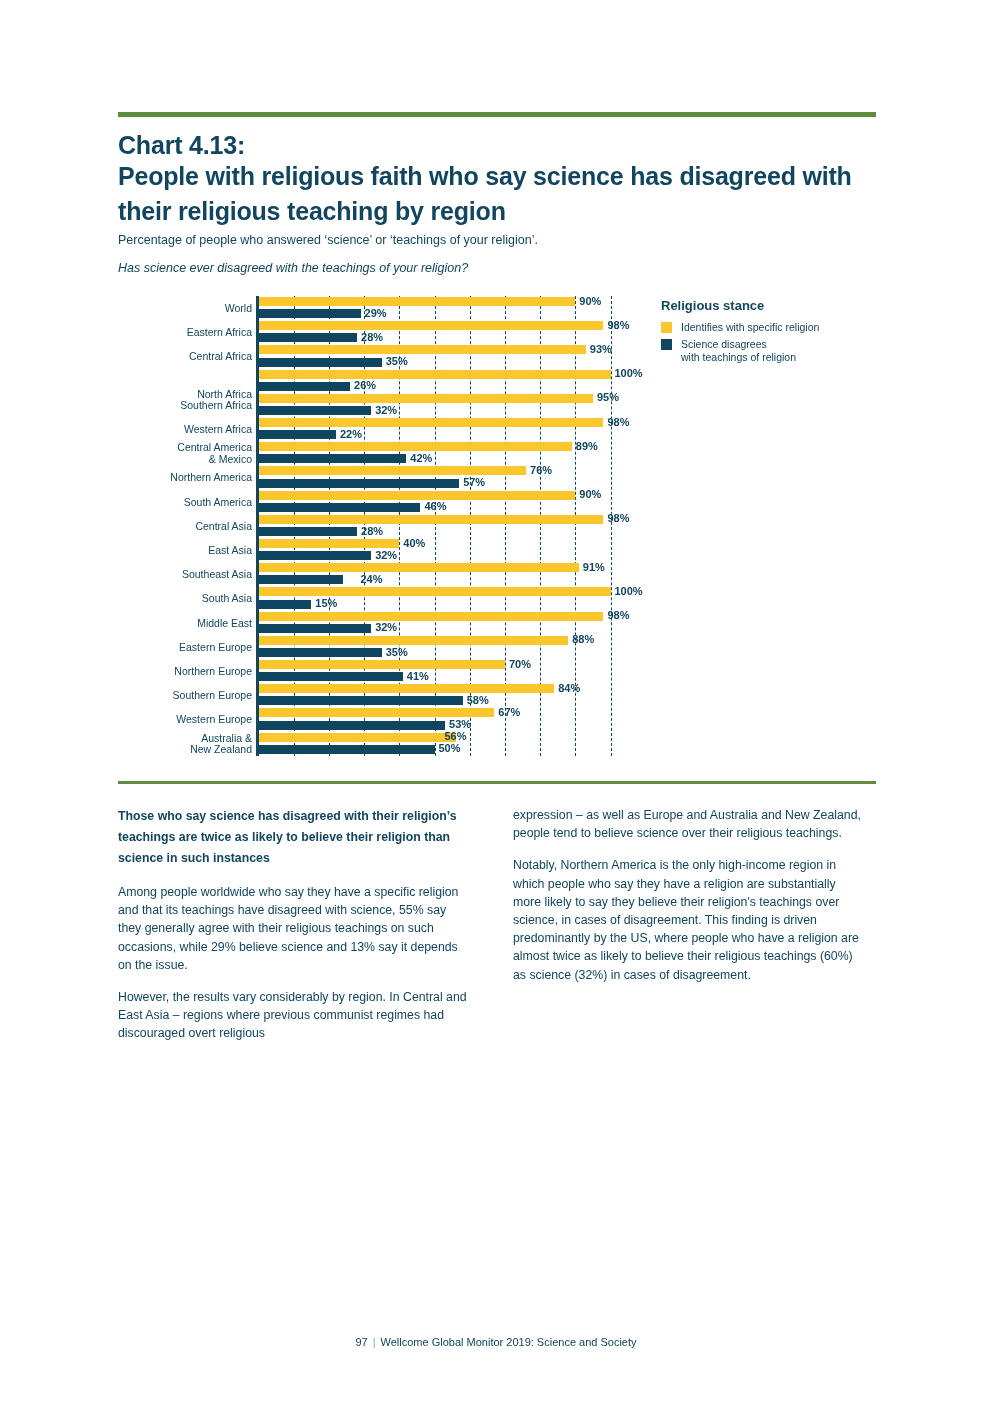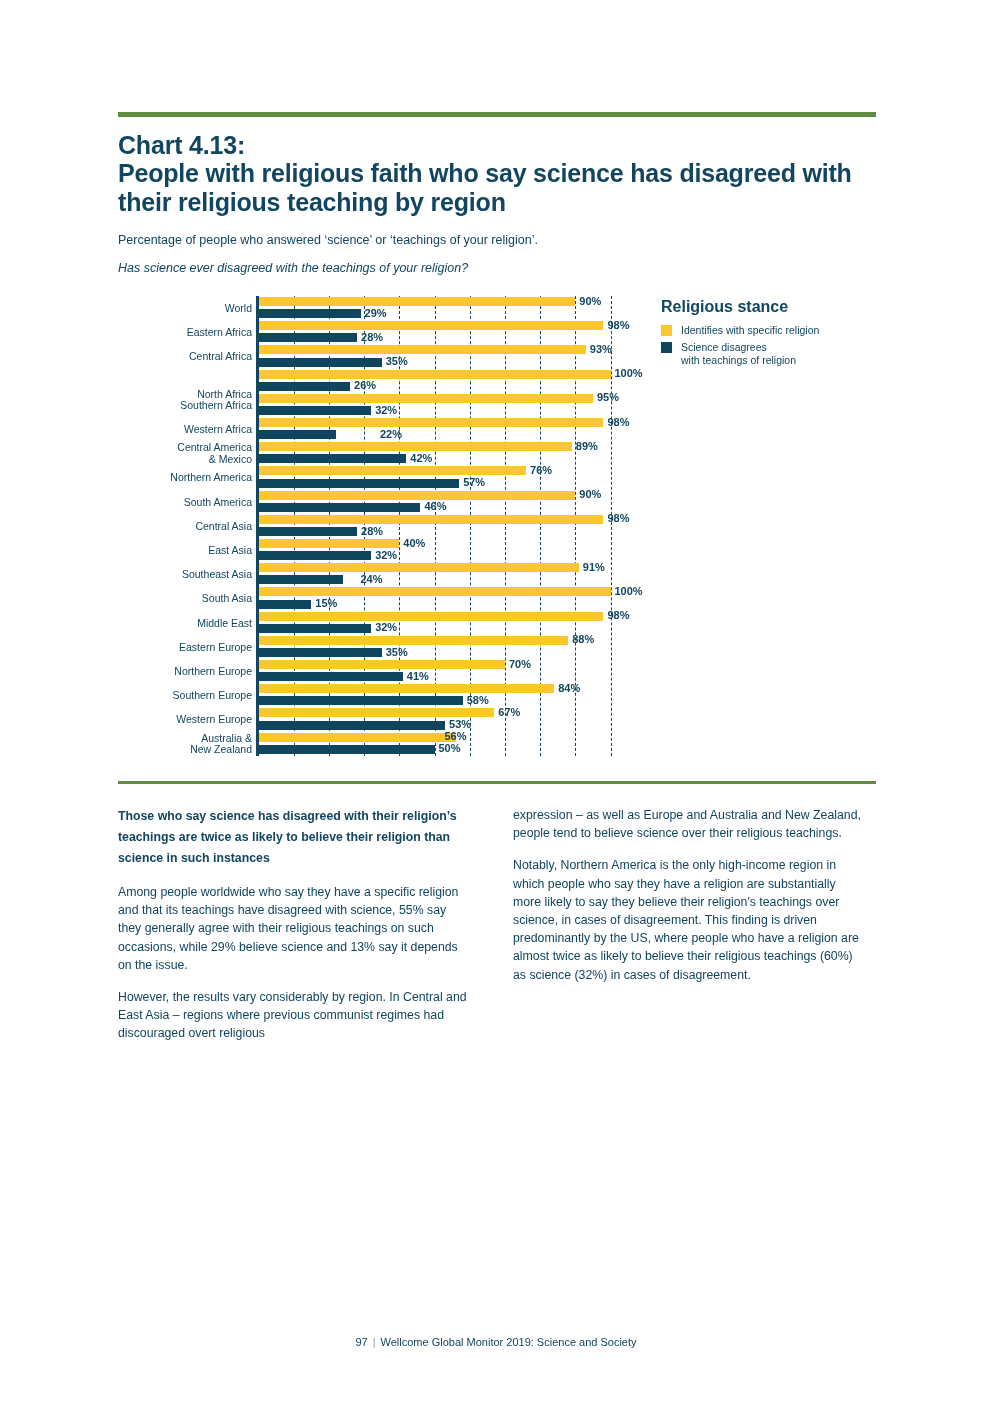--- a/index.html
+++ b/index.html
@@ -39,21 +39,21 @@
   }
 
   .chart-title {
     position: absolute;
     left: 118px; top: 159px;
     width: 760px;
     font-size: 25px;
     font-weight: bold;
     letter-spacing: -0.2px;
     color: #12455f;
-    line-height: 29px;
+    line-height: 35px;
   }
 
   .subtitle {
     position: absolute;
     left: 118px; top: 232px;
     width: 760px;
     font-size: 12.5px;
     color: #12455f;
     line-height: 17px;
   }
@@ -130,21 +130,21 @@
     padding-left: 4px;
   }
 
   
   .legend {
     position: absolute;
     left: 543px; top: 2px;
     width: 225px;
   }
   .legend-title {
-    font-size: 16px;
+    font-size: 13px;
     font-weight: bold;
     color: #12455f;
     margin-bottom: 8px;
   }
   .legend-item {
     display: flex;
     align-items: flex-start;
     margin-bottom: 4px;
   }
   .legend-swatch {
@@ -321,21 +321,21 @@
         <div class="barrow" style="top: 110px;">
           <div class="bar teal" style="width: 112.64px;"></div>
           <div class="bar-value" style="left: 112.64px;">32%</div>
         </div>
         <div class="barrow" style="top: 122px;">
           <div class="bar yellow" style="width: 344.96px;"></div>
           <div class="bar-value" style="left: 344.96px;">98%</div>
         </div>
         <div class="barrow" style="top: 134.2px;">
           <div class="bar teal" style="width: 77.44px;"></div>
-          <div class="bar-value" style="left: 77.44px; margin-left: 40px;">22%</div>
+          <div class="bar-value" style="left: 77.44px;">22%</div>
         </div>
         <div class="barrow" style="top: 146.2px;">
           <div class="bar yellow" style="width: 313.28px;"></div>
           <div class="bar-value" style="left: 313.28px;">89%</div>
         </div>
         <div class="barrow" style="top: 158.4px;">
           <div class="bar teal" style="width: 147.84px;"></div>
           <div class="bar-value" style="left: 147.84px;">42%</div>
         </div>
         <div class="barrow" style="top: 170.4px;">

